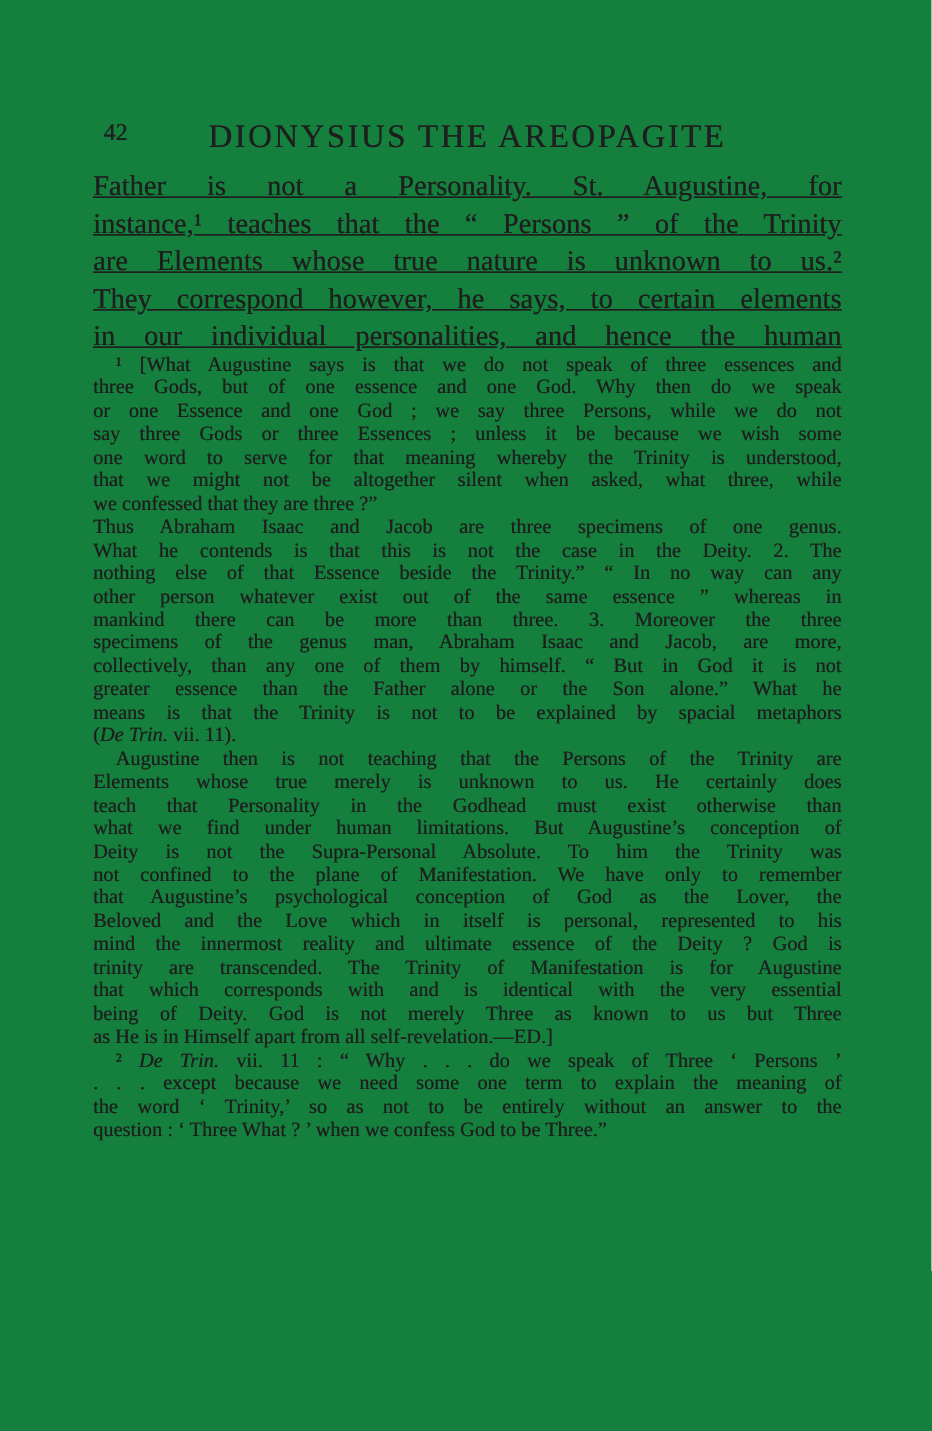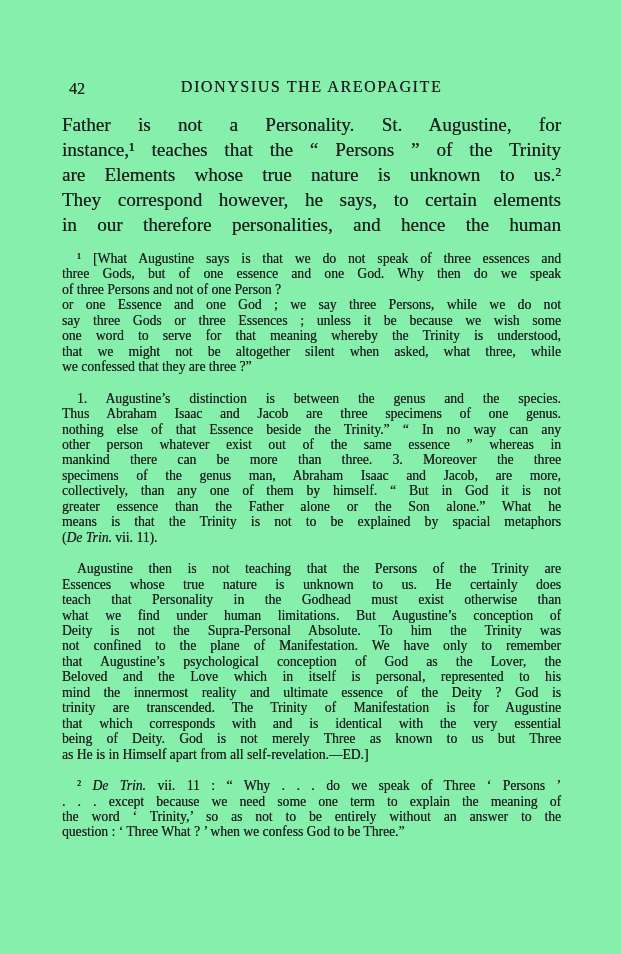--- a/index.html
+++ b/index.html
@@ -1,20 +1,20 @@
 <!DOCTYPE html>
 <html><head>
 <meta charset="utf-8">
 <style>
   html, body { margin: 0; padding: 0; background: #ffffff; }
   .page {
     position: relative;
     width: 621px;
     height: 954px;
-    background: #86efac;
+    background: #15803d;
     font-family: "Liberation Serif", serif;
     color: #1e1e1e;
     overflow: hidden;
     text-shadow: 0.25px 0 0 rgba(30,30,30,0.75);
   }
   .header {
     position: absolute;
     left: 62px;
     top: 78px;
     width: 499px;
@@ -25,21 +25,21 @@
     left: 7px;
     top: 2px;
     font-size: 16px;
   }
   .running-title {
     position: absolute;
     left: 0;
     right: 0;
     top: 0;
     text-align: center;
-    font-size: 16px;
+    font-size: 22px;
     letter-spacing: 1.6px;
   }
   .main-text {
     position: absolute;
     left: 62px;
     top: 112px;
     width: 499px;
     font-size: 19px;
     line-height: 25px;
   }
@@ -48,70 +48,69 @@
     left: 62px;
     top: 235px;
     width: 499px;
     font-size: 13.6px;
     line-height: 15.45px;
   }
   .line {
     text-align: justify;
     text-align-last: justify;
   }
-  .para .line.first { text-indent: 15px; margin-top: 16px; }
+  .para .line.first { text-indent: 15px; }
   .para .line.last  { text-align-last: left; }
-  .main-text .line  { text-align-last: justify; }
+  .main-text .line  { text-align-last: justify; text-decoration: underline; }
 </style>
 </head>
 <body>
 
 <div class="page">
   <div class="header">
     <span class="pagenum">42</span>
     <span class="running-title">DIONYSIUS THE AREOPAGITE</span>
   </div>
 
   <div class="main-text">
       <div class="line">Father is not a Personality.  St. Augustine, for</div>
       <div class="line">instance,¹ teaches that the “ Persons ” of the Trinity</div>
       <div class="line">are Elements whose true nature is unknown to us.²</div>
       <div class="line">They correspond however, he says, to certain elements</div>
-      <div class="line">in our therefore personalities, and hence the human</div>
+      <div class="line">in our individual personalities, and hence the human</div>
     </div>
 
   <div class="footnotes">
     <div>
         <div class="para">
           <div class="line first">¹ [What Augustine says is that we do not speak of three essences and</div>
           <div class="line">three Gods, but of one essence and one God.  Why then do we speak</div>
-          <div class="line last">of three Persons and not of one Person ?</div>
         </div>
         <div class="para">
           <div class="line">or one Essence and one God ; we say three Persons, while we do not</div>
           <div class="line">say three Gods or three Essences ; unless it be because we wish some</div>
           <div class="line">one word to serve for that meaning whereby the Trinity is understood,</div>
           <div class="line">that we might not be altogether silent when asked, what three, while</div>
           <div class="line last">we confessed that they are three ?”</div>
         </div>
         <div class="para">
-          <div class="line first">1.  Augustine’s distinction is between the genus and the species.</div>
           <div class="line">Thus Abraham Isaac and Jacob are three specimens of one genus.</div>
+          <div class="line">What he contends is that this is not the case in the Deity.  2. The</div>
           <div class="line">nothing else of that Essence beside the Trinity.”  “ In no way can any</div>
           <div class="line">other person whatever exist out of the same essence ” whereas in</div>
           <div class="line">mankind there can be more than three.  3. Moreover the three</div>
           <div class="line">specimens of the genus man, Abraham Isaac and Jacob, are more,</div>
           <div class="line">collectively, than any one of them by himself.  “ But in God it is not</div>
           <div class="line">greater essence than the Father alone or the Son alone.”  What he</div>
           <div class="line">means is that the Trinity is not to be explained by spacial metaphors</div>
           <div class="line last">(<i>De Trin.</i> vii. 11).</div>
         </div>
         <div class="para">
           <div class="line first">Augustine then is not teaching that the Persons of the Trinity are</div>
-          <div class="line">Essences whose true nature is unknown to us.  He certainly does</div>
+          <div class="line">Elements whose true merely is unknown to us.  He certainly does</div>
           <div class="line">teach that Personality in the Godhead must exist otherwise than</div>
           <div class="line">what we find under human limitations.  But Augustine’s conception of</div>
           <div class="line">Deity is not the Supra-Personal Absolute.  To him the Trinity was</div>
           <div class="line">not confined to the plane of Manifestation.  We have only to remember</div>
           <div class="line">that Augustine’s psychological conception of God as the Lover, the</div>
           <div class="line">Beloved and the Love which in itself is personal, represented to his</div>
           <div class="line">mind the innermost reality and ultimate essence of the Deity ?  God is</div>
           <div class="line">trinity are transcended.  The Trinity of Manifestation is for Augustine</div>
           <div class="line">that which corresponds with and is identical with the very essential</div>
           <div class="line">being of Deity.  God is not merely Three as known to us but Three</div>

